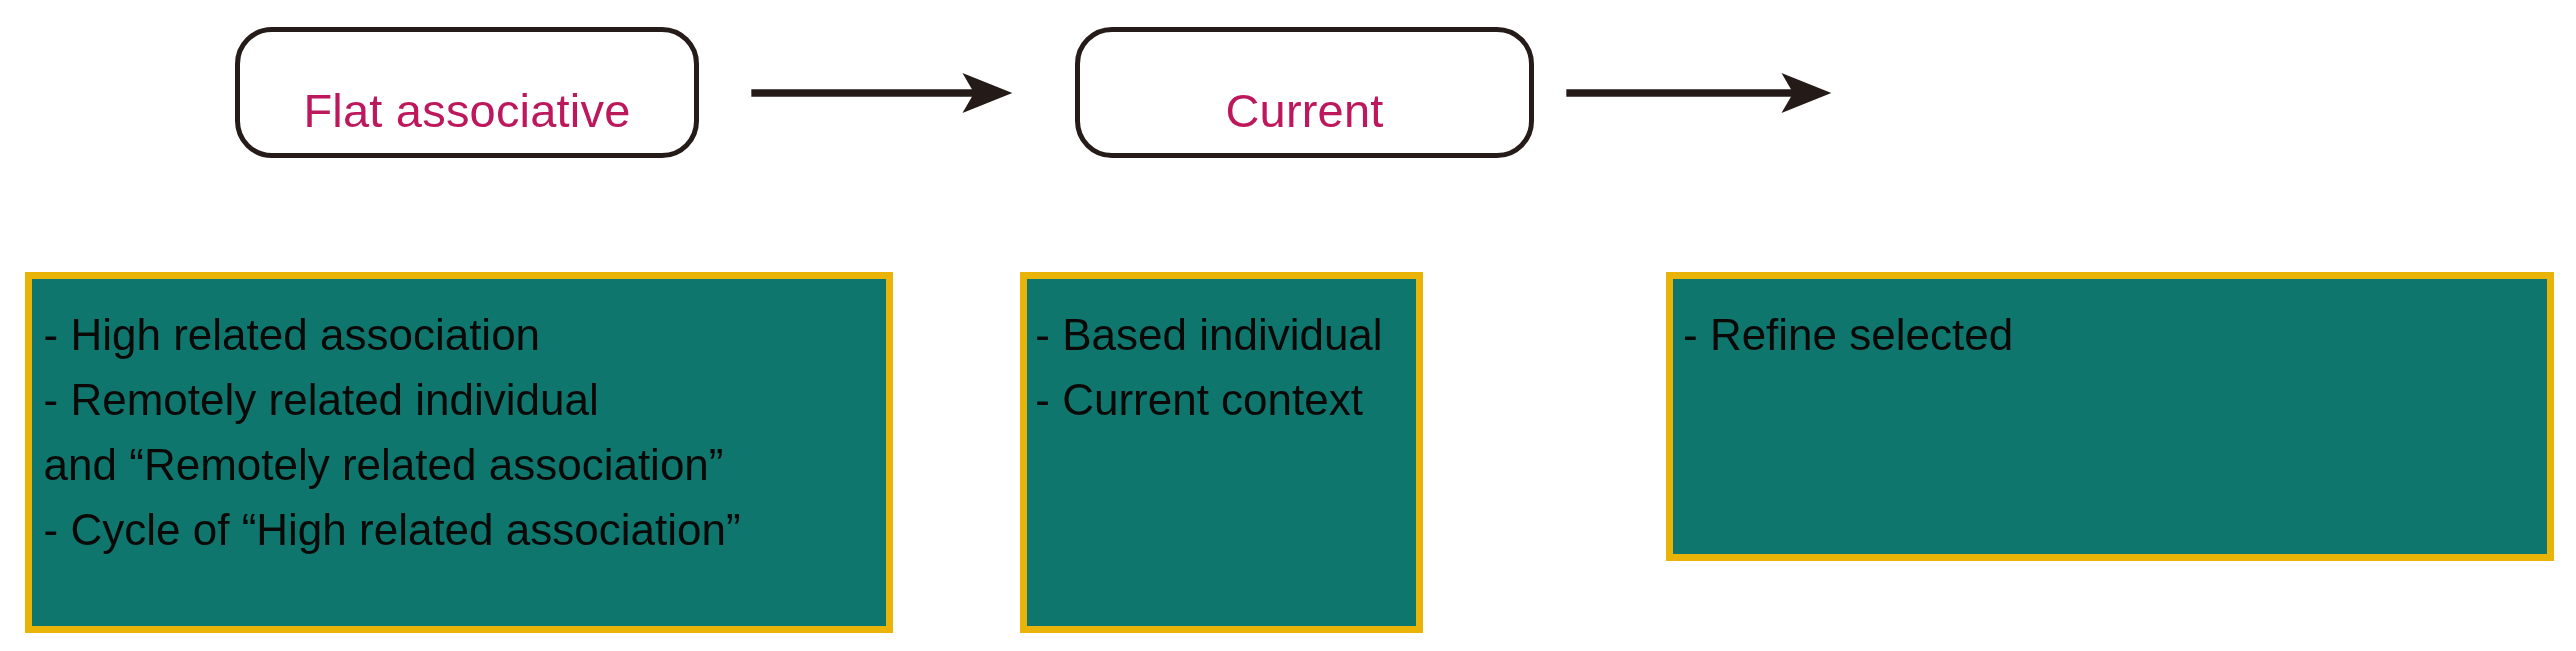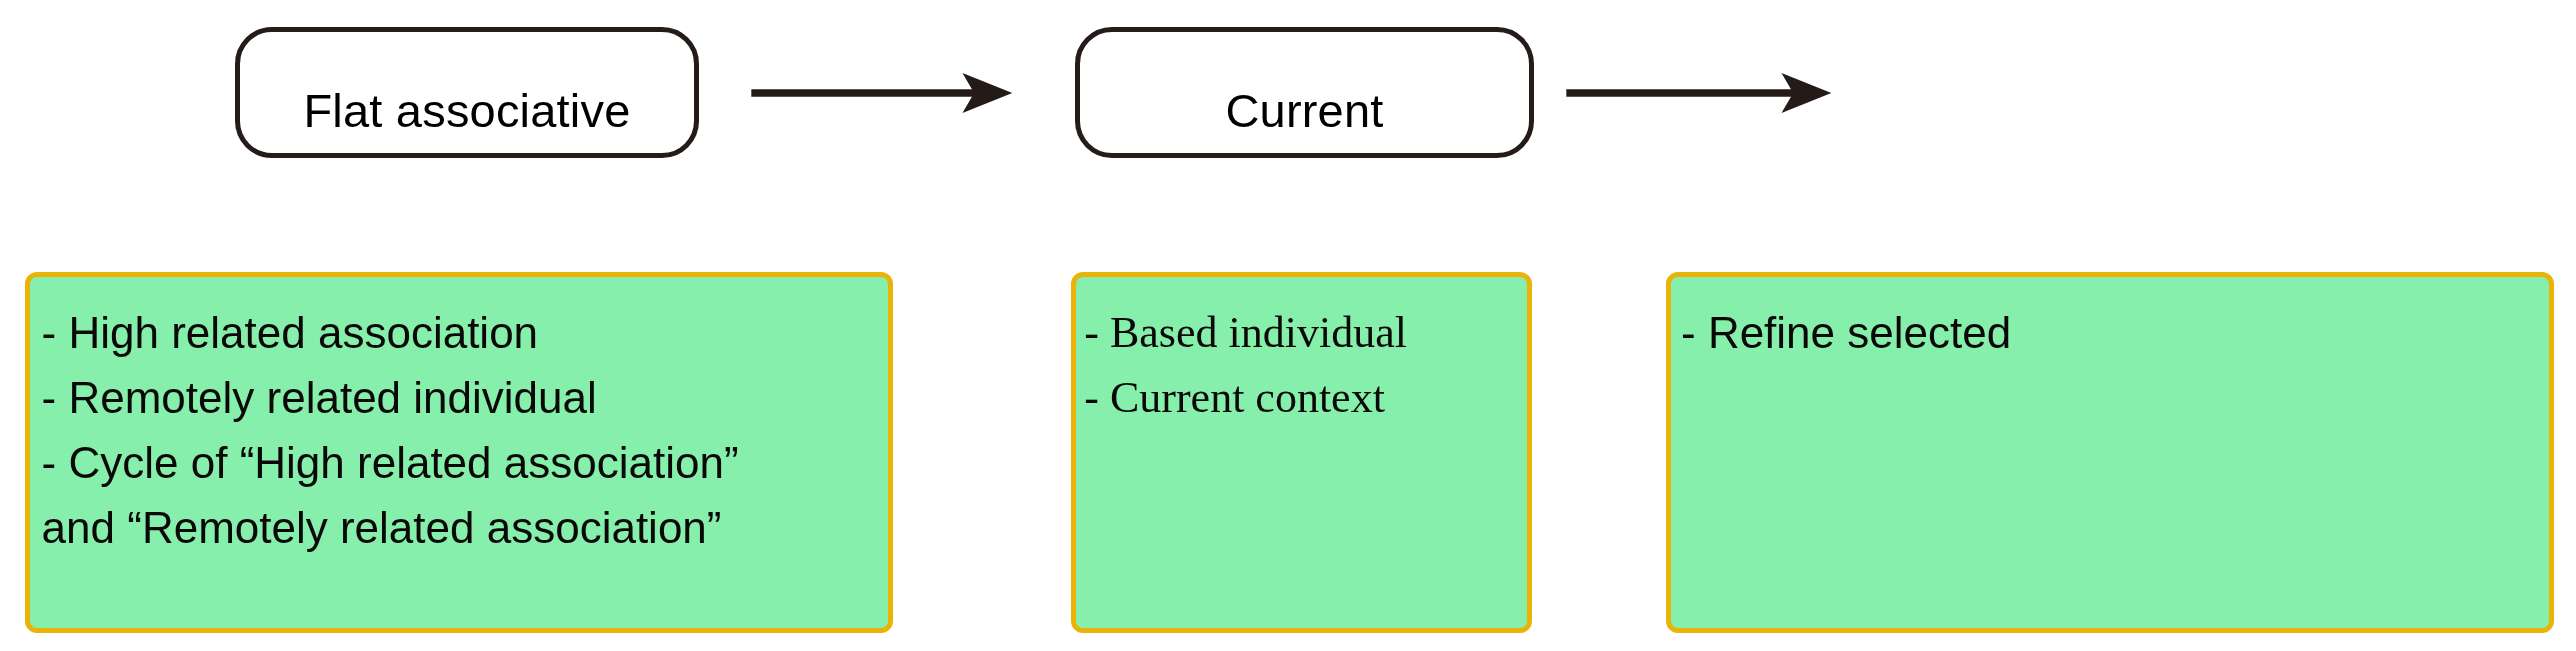--- a/index.html
+++ b/index.html
@@ -29,21 +29,21 @@
     border: 5px solid #251b18;
     border-radius: 37px;
     display: flex;
     align-items: center;
     justify-content: center;
   }
   .stage-label {
     font-size: 47px;
     line-height: 1;
     letter-spacing: 0.2px;
-    color: #000000;
+    color: #be185d;
     white-space: nowrap;
     margin-top: 36px;
   }
 
   #stage-0 { left: 235px;  top: 27.4px; width: 464px; height: 131px; }
   #stage-1 { left: 1075px; top: 27.4px; width: 459px; height: 131px; }
   #stage-2 { left: 1878px; top: 27.4px; width: 467px; height: 131px; }
 
   
   .arrow {
@@ -51,43 +51,43 @@
     height: 50px;
     display: block;
   }
   #arrow-0 { left: 748px;  top: 68px; width: 266px; }
   #arrow-1 { left: 1563px; top: 68px; width: 270px; }
 
   
   .detail-box {
     position: absolute;
     box-sizing: border-box;
-    background: #86efac;
-    border: 5px solid #eab308;
-    border-radius: 12px;
+    background: #0f766e;
+    border: 7px solid #eab308;
+    border-radius: 0;
   }
   .detail-list {
     list-style: none;
     margin: 0;
     padding: 0;
     position: absolute;
     left: 11.6px;
     top: 23px;
     right: 6.7px;
   }
   .detail-line {
     font-size: 44px;
     line-height: 65px;
     color: #0b0908;
     white-space: nowrap;
   }
 
   #detail-0 { left: 25px;   top: 272px; width: 868px; height: 361px; }
-  #detail-1 { left: 1071px; top: 272px; width: 461px;  height: 361px; font-family: Liberation Serif, serif; }
-  #detail-2 { left: 1666px; top: 272px; width: 888px; height: 361px; }
+  #detail-1 { left: 1020px; top: 272px; width: 403px;  height: 361px; }
+  #detail-2 { left: 1666px; top: 272px; width: 888px; height: 289px; }
 
   #detail-1 .detail-list { left: 8.3px; }
   #detail-2 .detail-list { left: 10px; }
 </style>
 </head>
 <body>
 
 <div id="canvas">
 
   <div class="stage-box" id="stage-0">
@@ -106,22 +106,22 @@
   <svg class="arrow" id="arrow-1" viewBox="0 0 325 60" preserveAspectRatio="none">
     <line x1="4" y1="30" x2="277" y2="30" stroke="#241a17" stroke-width="9"></line>
     <polygon points="263,6 323,30 263,54 277,30" fill="#241a17"></polygon>
   </svg>
 
 
   <div class="detail-box" id="detail-0">
     <ul class="detail-list">
       <li class="detail-line">- High related association</li>
       <li class="detail-line">- Remotely related individual</li>
+      <li class="detail-line">and “Remotely related association”</li>
       <li class="detail-line">- Cycle of “High related association”</li>
-      <li class="detail-line">and “Remotely related association”</li>
     </ul>
   </div>
 
   <div class="detail-box" id="detail-1">
     <ul class="detail-list">
       <li class="detail-line">- Based individual</li>
       <li class="detail-line">- Current context</li>
     </ul>
   </div>
 

